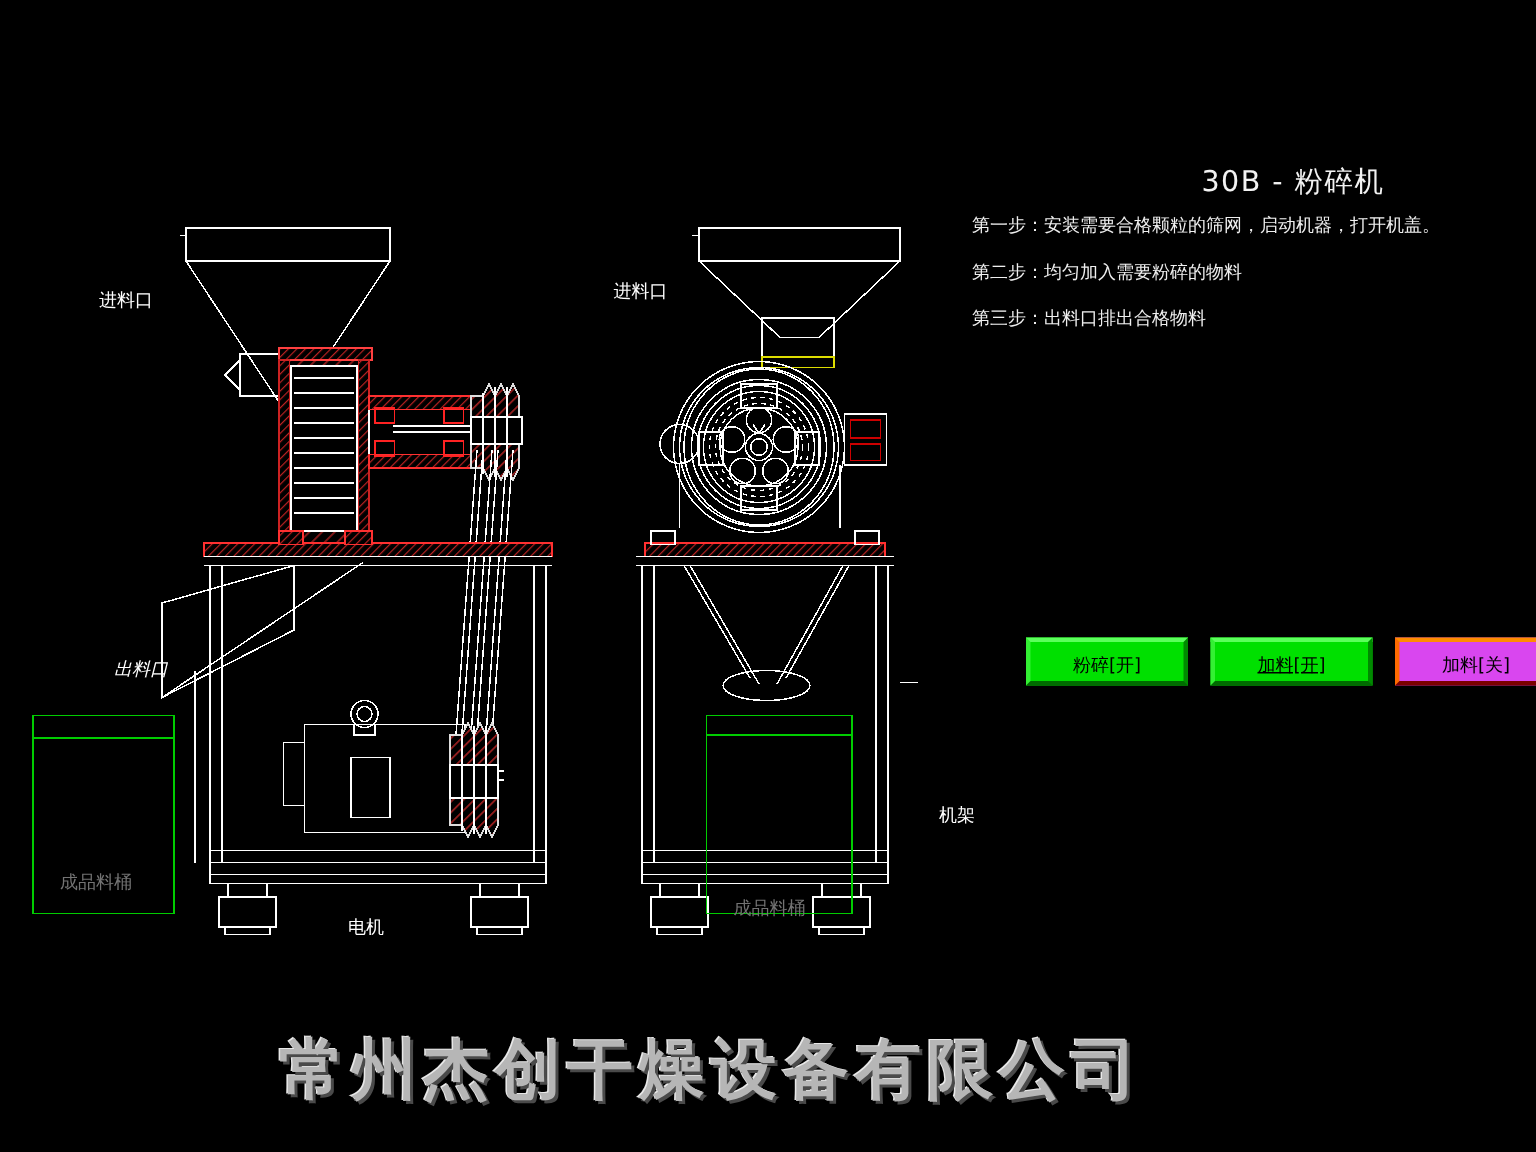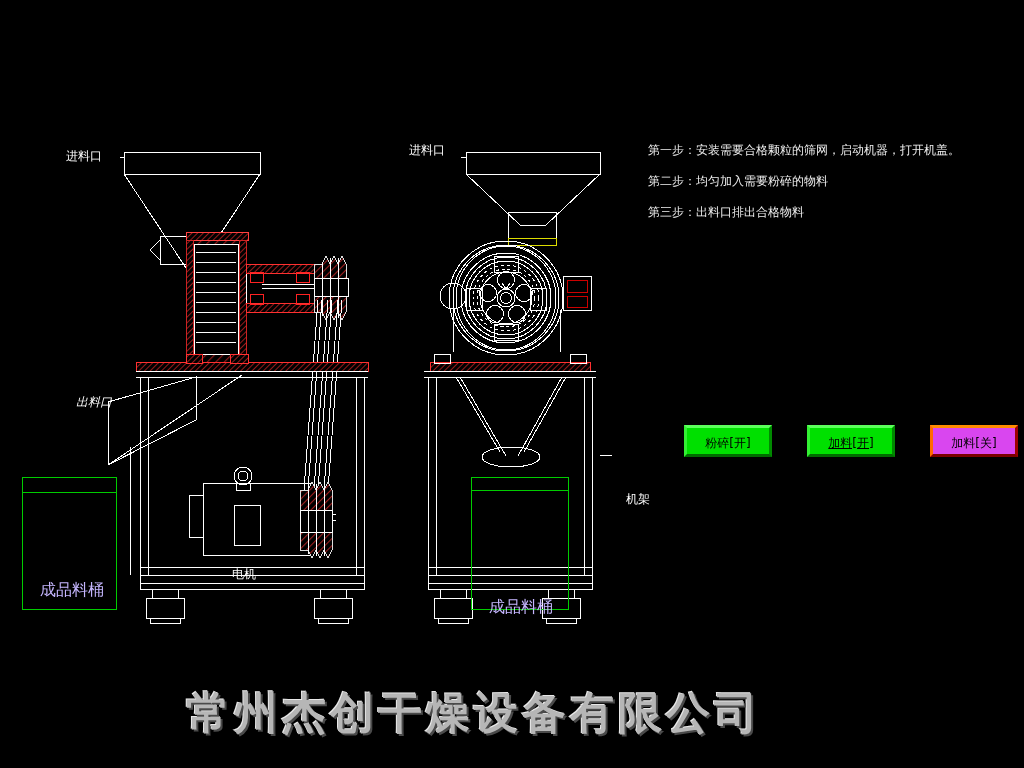--- a/index.html
+++ b/index.html
@@ -59,21 +59,21 @@
   .btnbar {
     position: absolute;
     left: 684px;
     top: 425px;
     width: 340px;
     height: 34px;
   }
   .btn {
     position: absolute;
     top: 0;
-    width: 88px;
+    width: 108px;
     height: 32px;
     box-sizing: border-box;
     font-size: 12px;
     color: #000000;
     text-align: center;
     line-height: 30px;
     cursor: pointer;
     white-space: nowrap;
     font-family: "DejaVu Sans", "Liberation Sans", sans-serif;
   }
@@ -95,25 +95,26 @@
   #btn1 { left: 123px; text-decoration: underline; }
   #btn2 { left: 246px; }
 
   
   .lbl {
     position: absolute;
     font-size: 12px;
     color: #ffffff;
     white-space: nowrap;
     line-height: 13px;
+    margin-top: 44px;
   }
   .lbl-green {
     position: absolute;
-    font-size: 16px;
-    color: #c4b5fd;
+    font-size: 12px;
+    color: #737373;
     white-space: nowrap;
   }
 
   
   .watermark {
     position: absolute;
     left: 0;
     top: 684px;
     width: 948px;
     text-align: center;
@@ -377,20 +378,21 @@
   <div class="lbl" style="left:232px; top:568px;">电机</div>
 
   <div class="lbl-green" style="left:40px; top:580px;">成品料桶</div>
 
   <div class="lbl" style="left:409px; top:144px;">进料口</div>
 
   <div class="lbl" style="left:626px; top:493px;">机架</div>
 
   <div class="lbl-green" style="left:489px; top:597px;">成品料桶</div>
 
+  <div class="title">30B - 粉碎机</div>
 
   <div class="steps">
     <div class="step">第一步：安装需要合格颗粒的筛网，启动机器，打开机盖。</div>
     <div class="step">第二步：均匀加入需要粉碎的物料</div>
     <div class="step">第三步：出料口排出合格物料</div>
   </div>
 
   <div class="btnbar">
     <div id="btn0" class="btn green">粉碎[开]</div>
     <div id="btn1" class="btn green">加料[开]</div>

